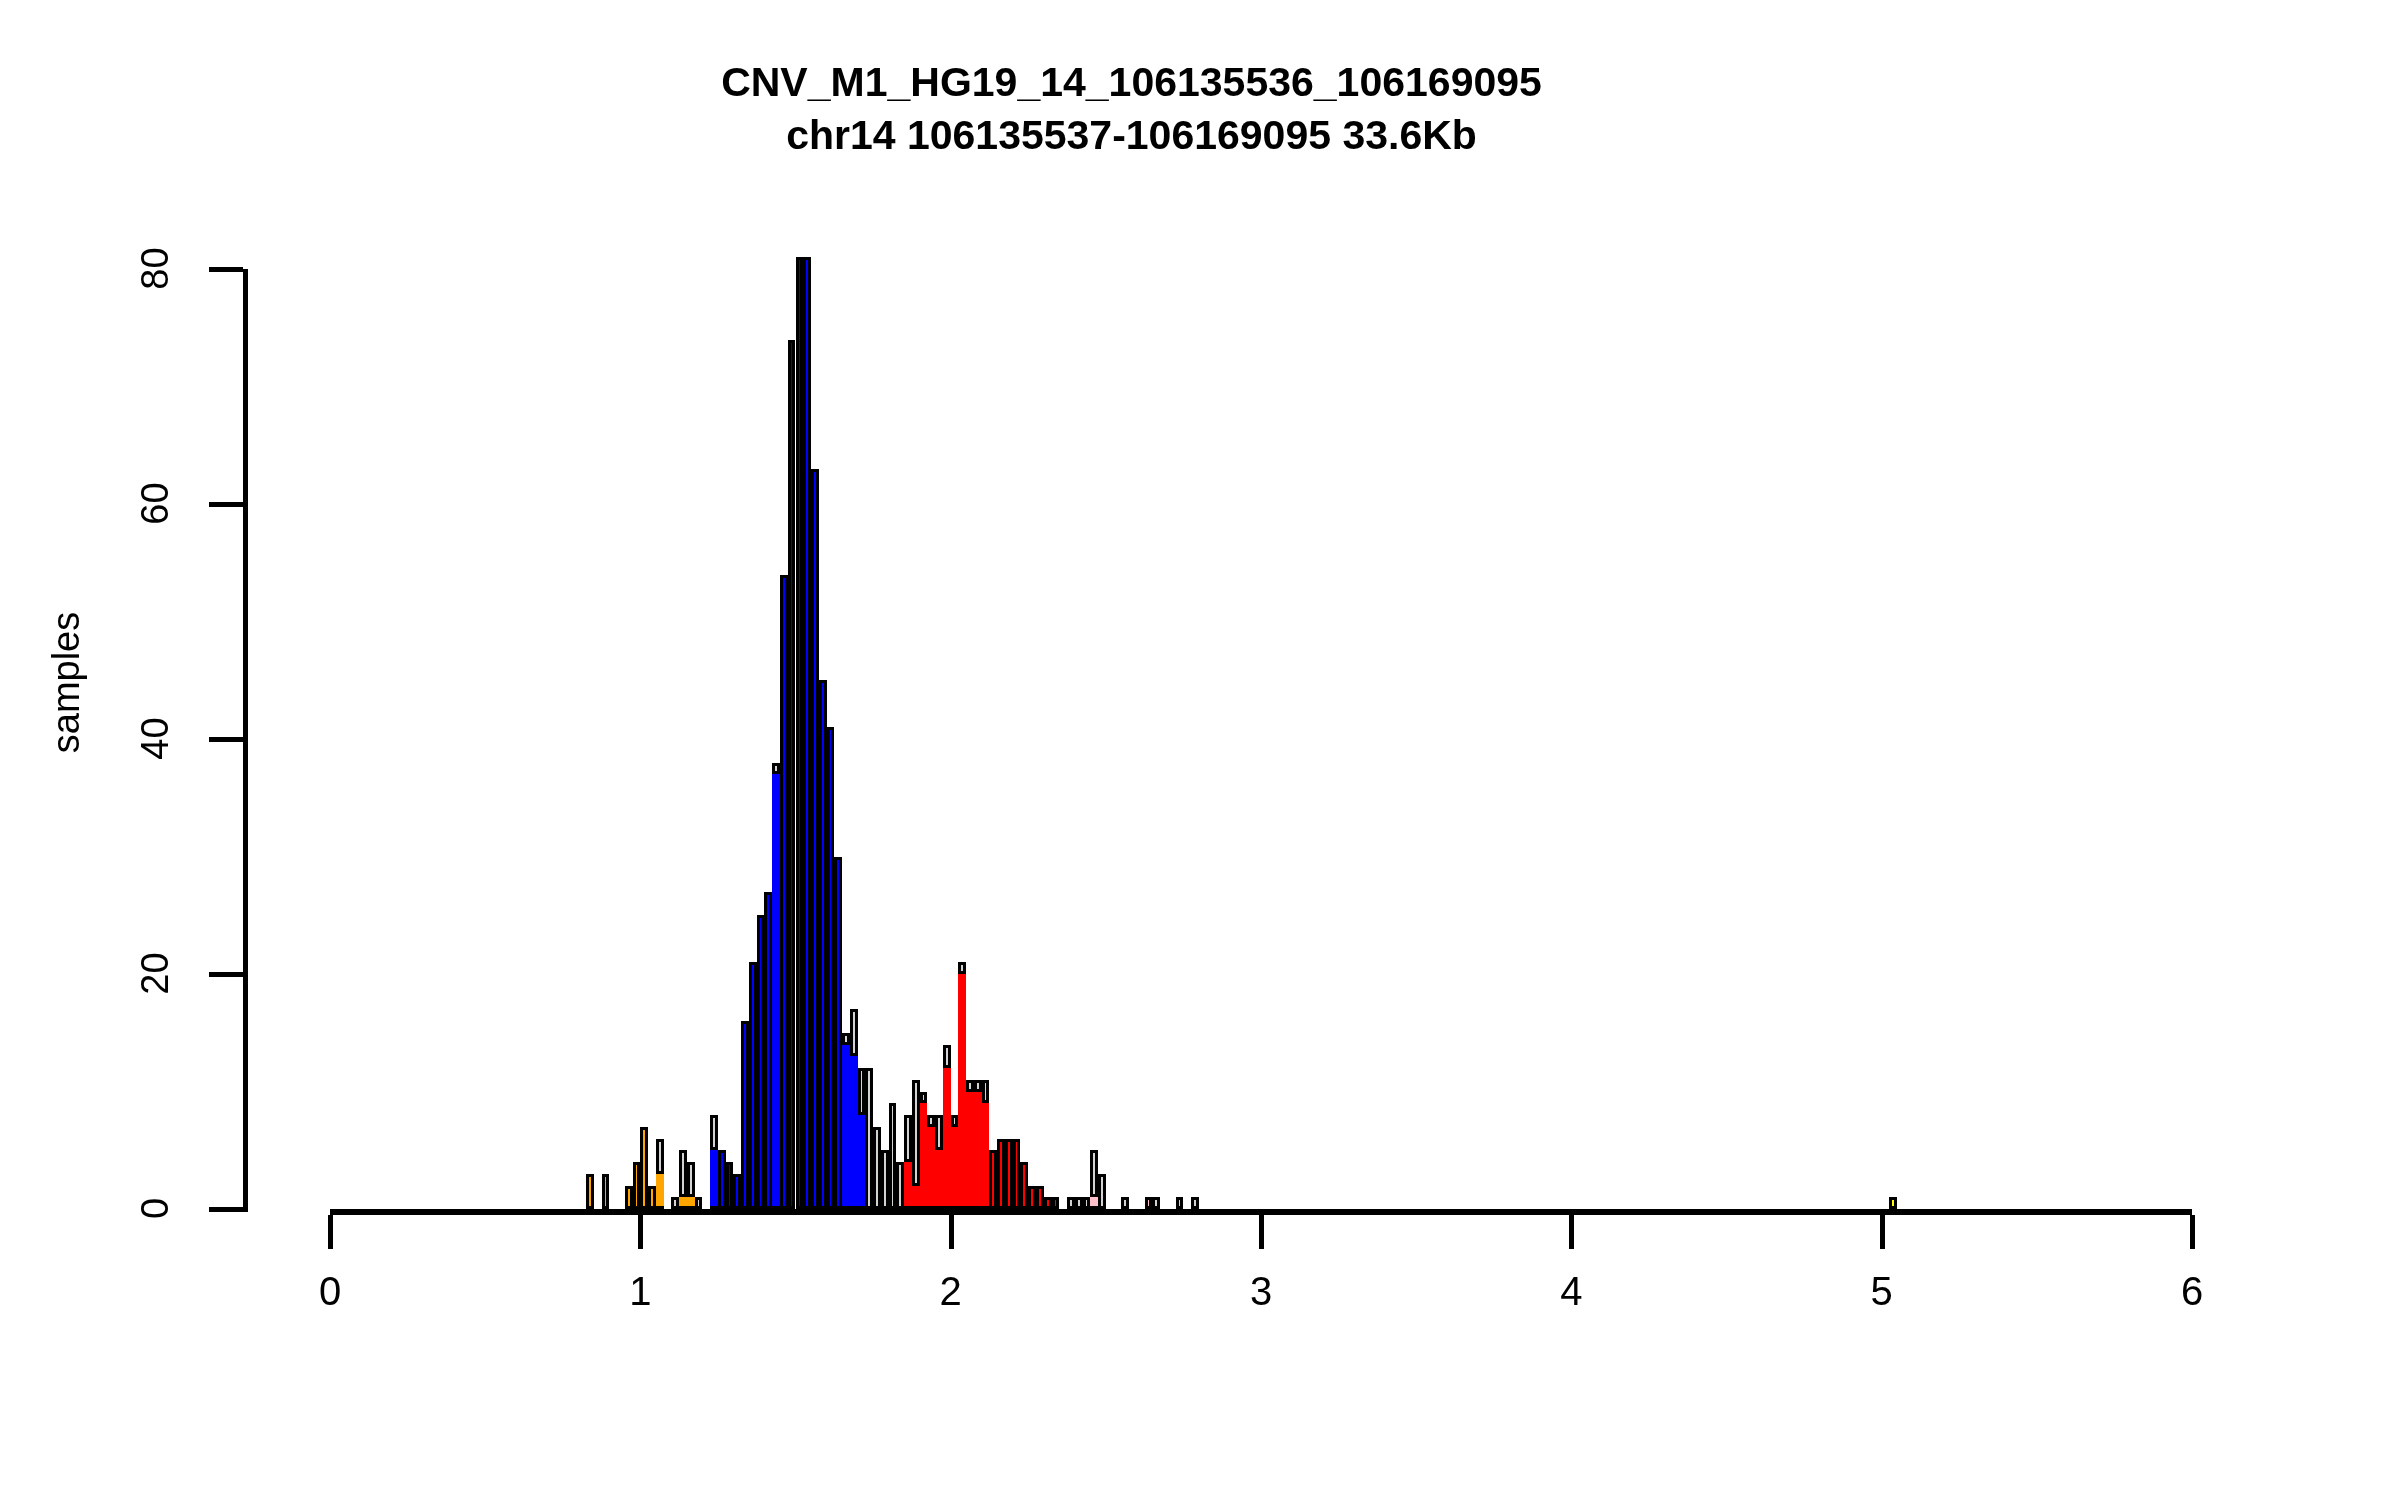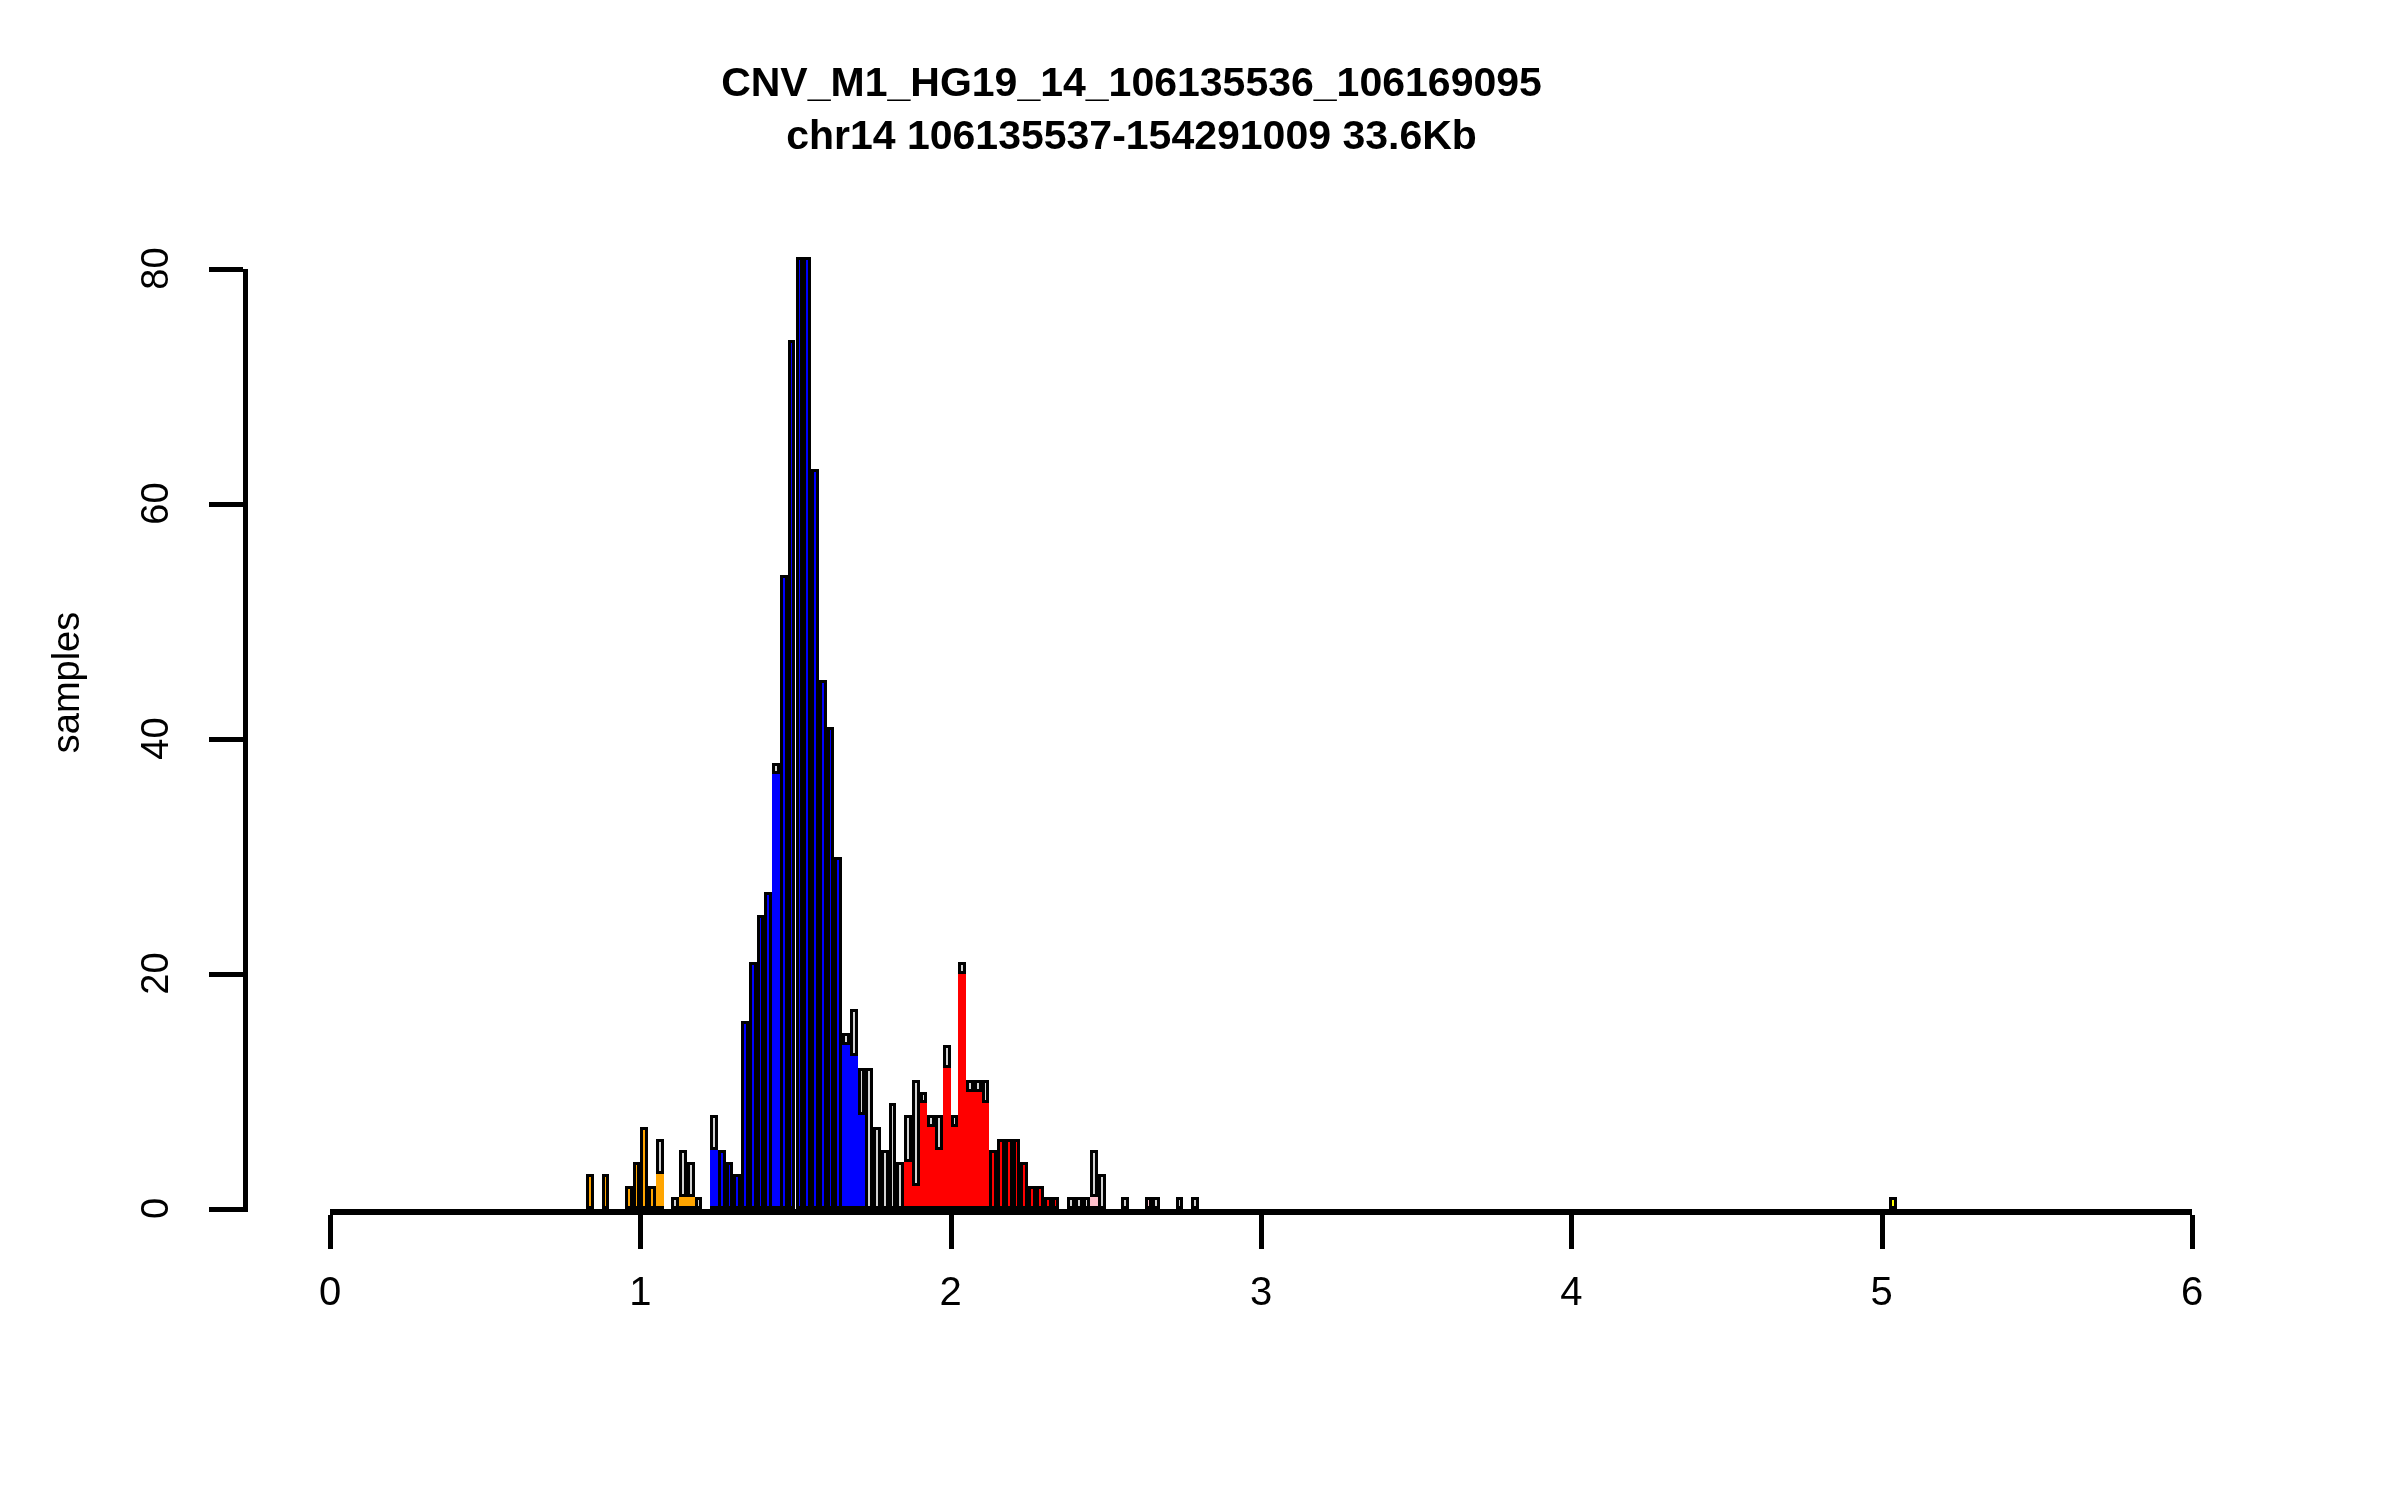--- a/index.html
+++ b/index.html
@@ -119,21 +119,21 @@
     left:0;right:0;
     box-sizing:border-box;
   }
 </style>
 </head>
 <body>
 
 <div id="root">
 
   <div class="title" id="title-line1">CNV_M1_HG19_14_106135536_106169095</div>
-  <div class="title" id="title-line2">chr14 106135537-154291009 33.6Kb</div>
+  <div class="title" id="title-line2">chr14 106135537-106169095 33.6Kb</div>
 
   <div id="ylab">samples</div>
 
   <div id="plot">
     <div id="yaxis-line"></div>
     <div id="xaxis-line"></div>
     <div id="yticks">
         <div class="ytick" style="top: 1196px;"></div>
         <div class="ytick-label" style="left: 120px; top: 1176px;">0</div>
         <div class="ytick" style="top: 961px;"></div>

